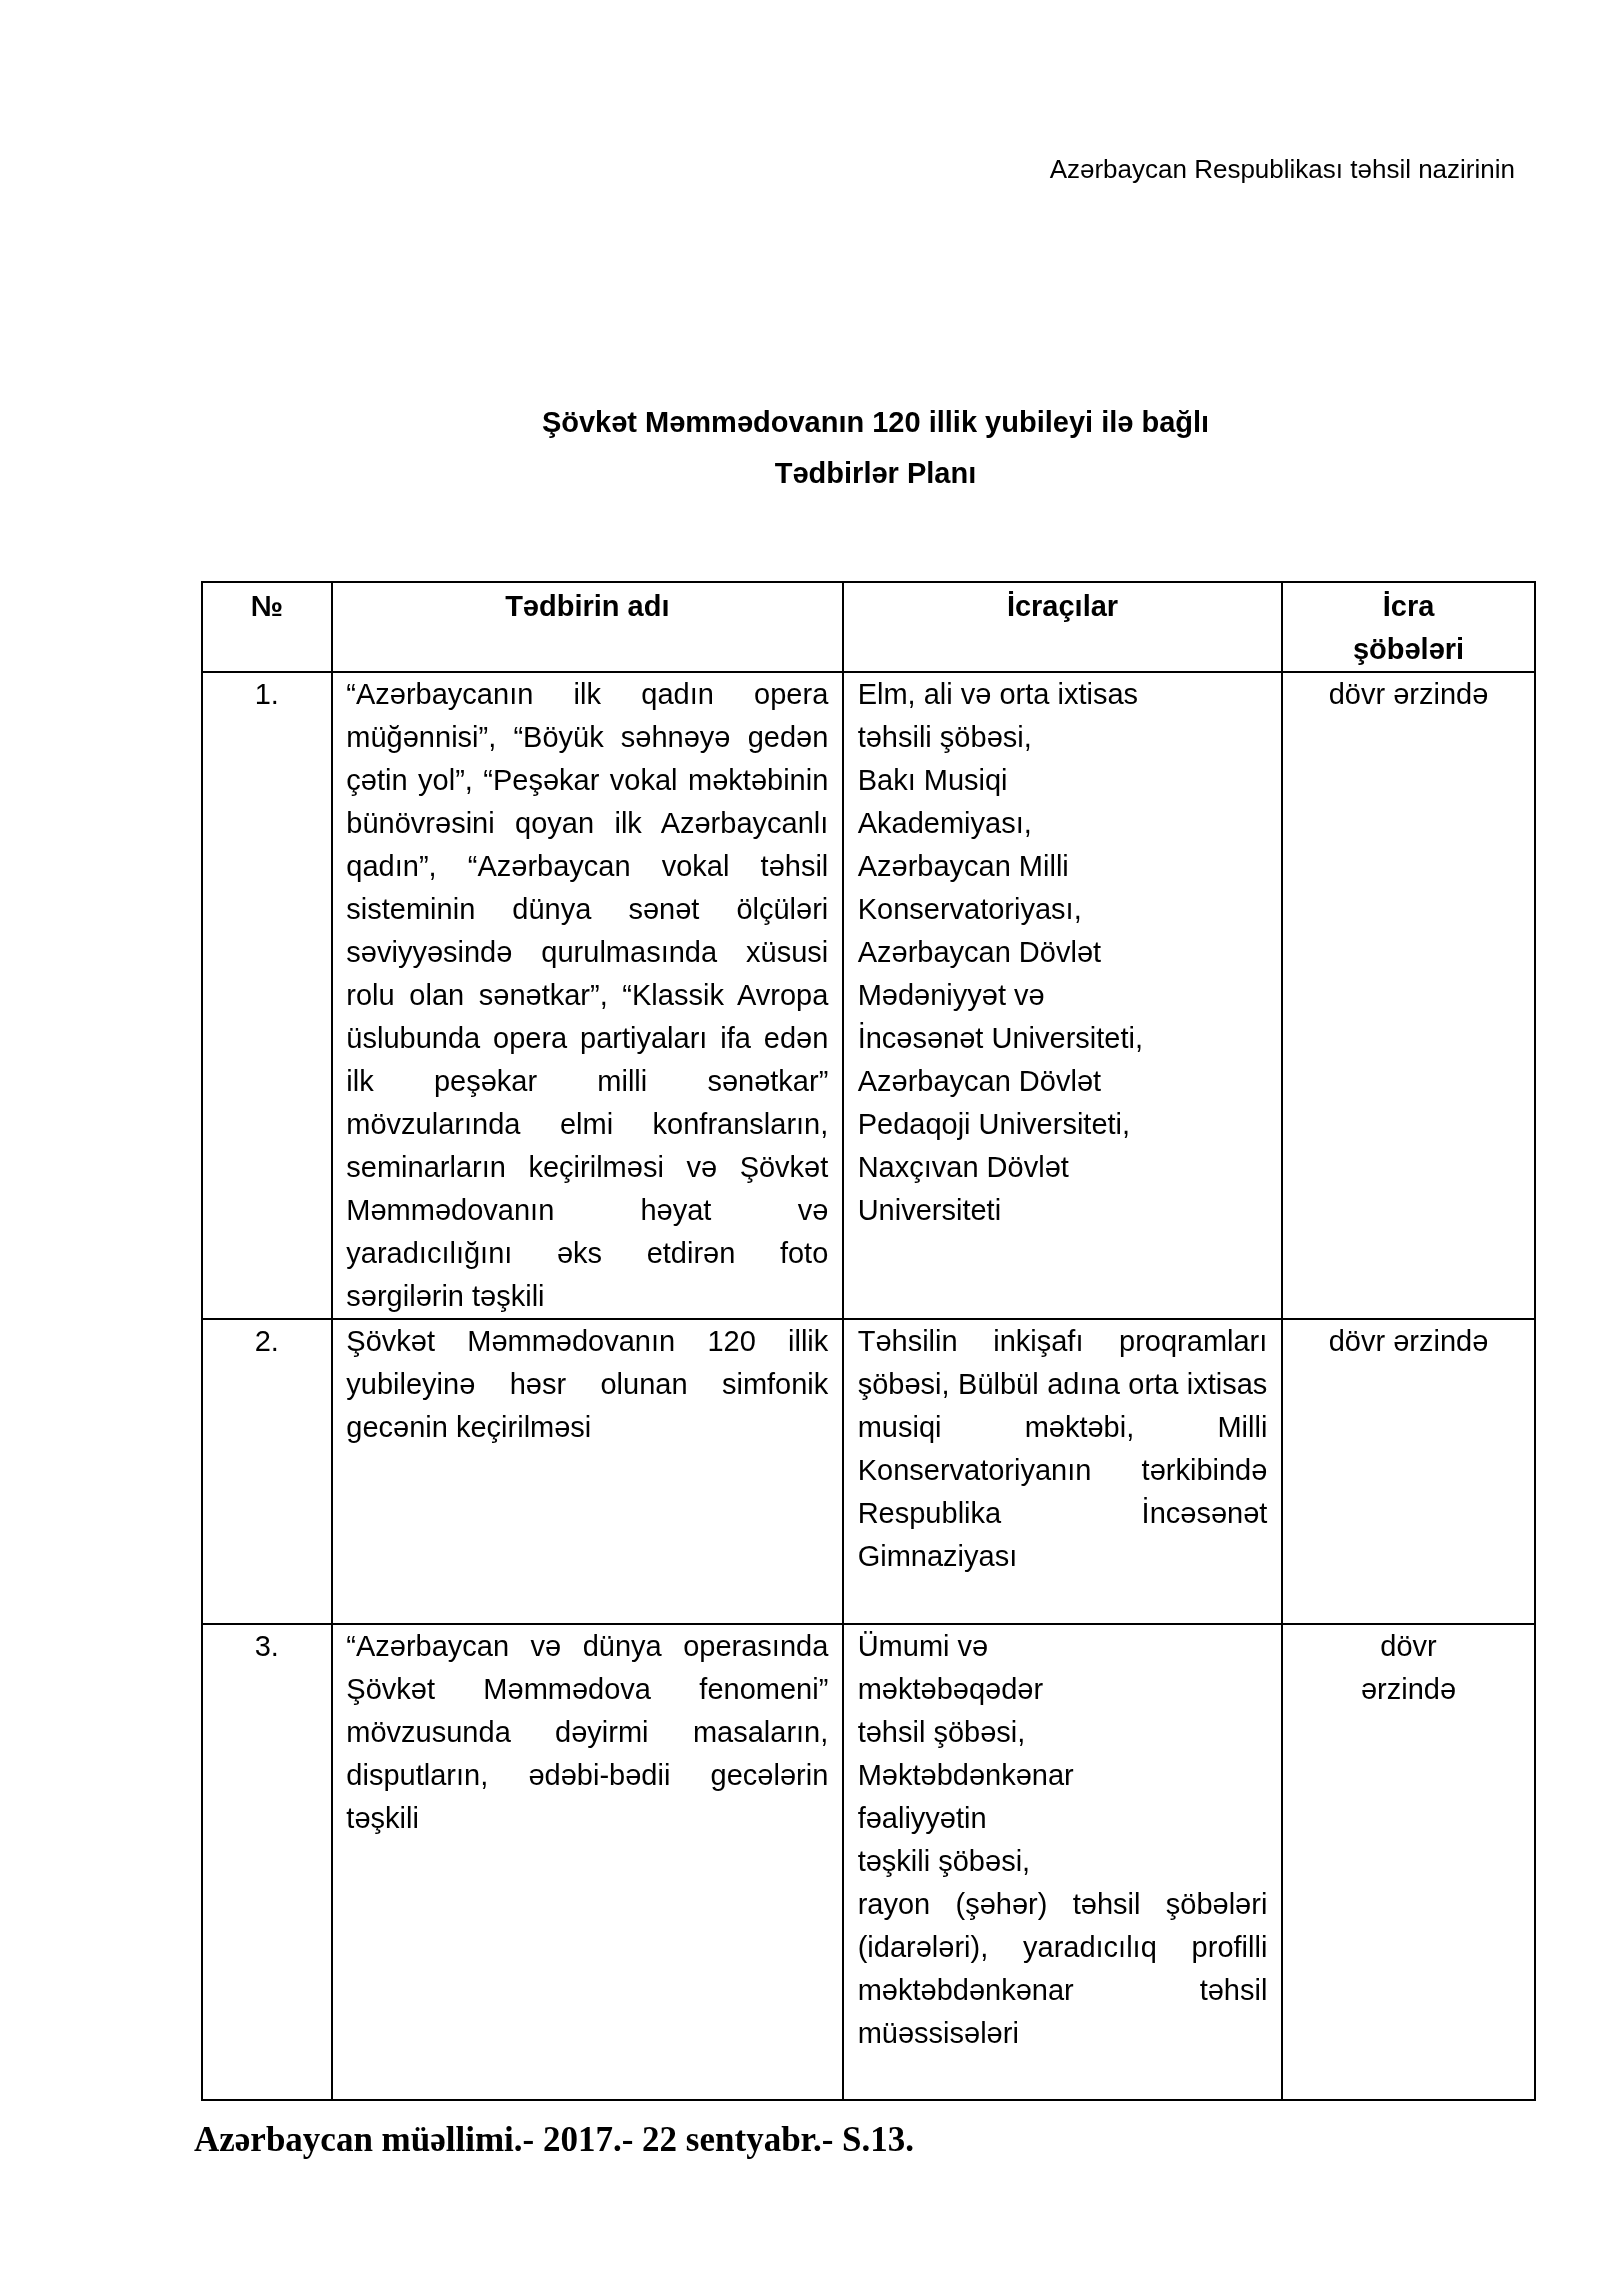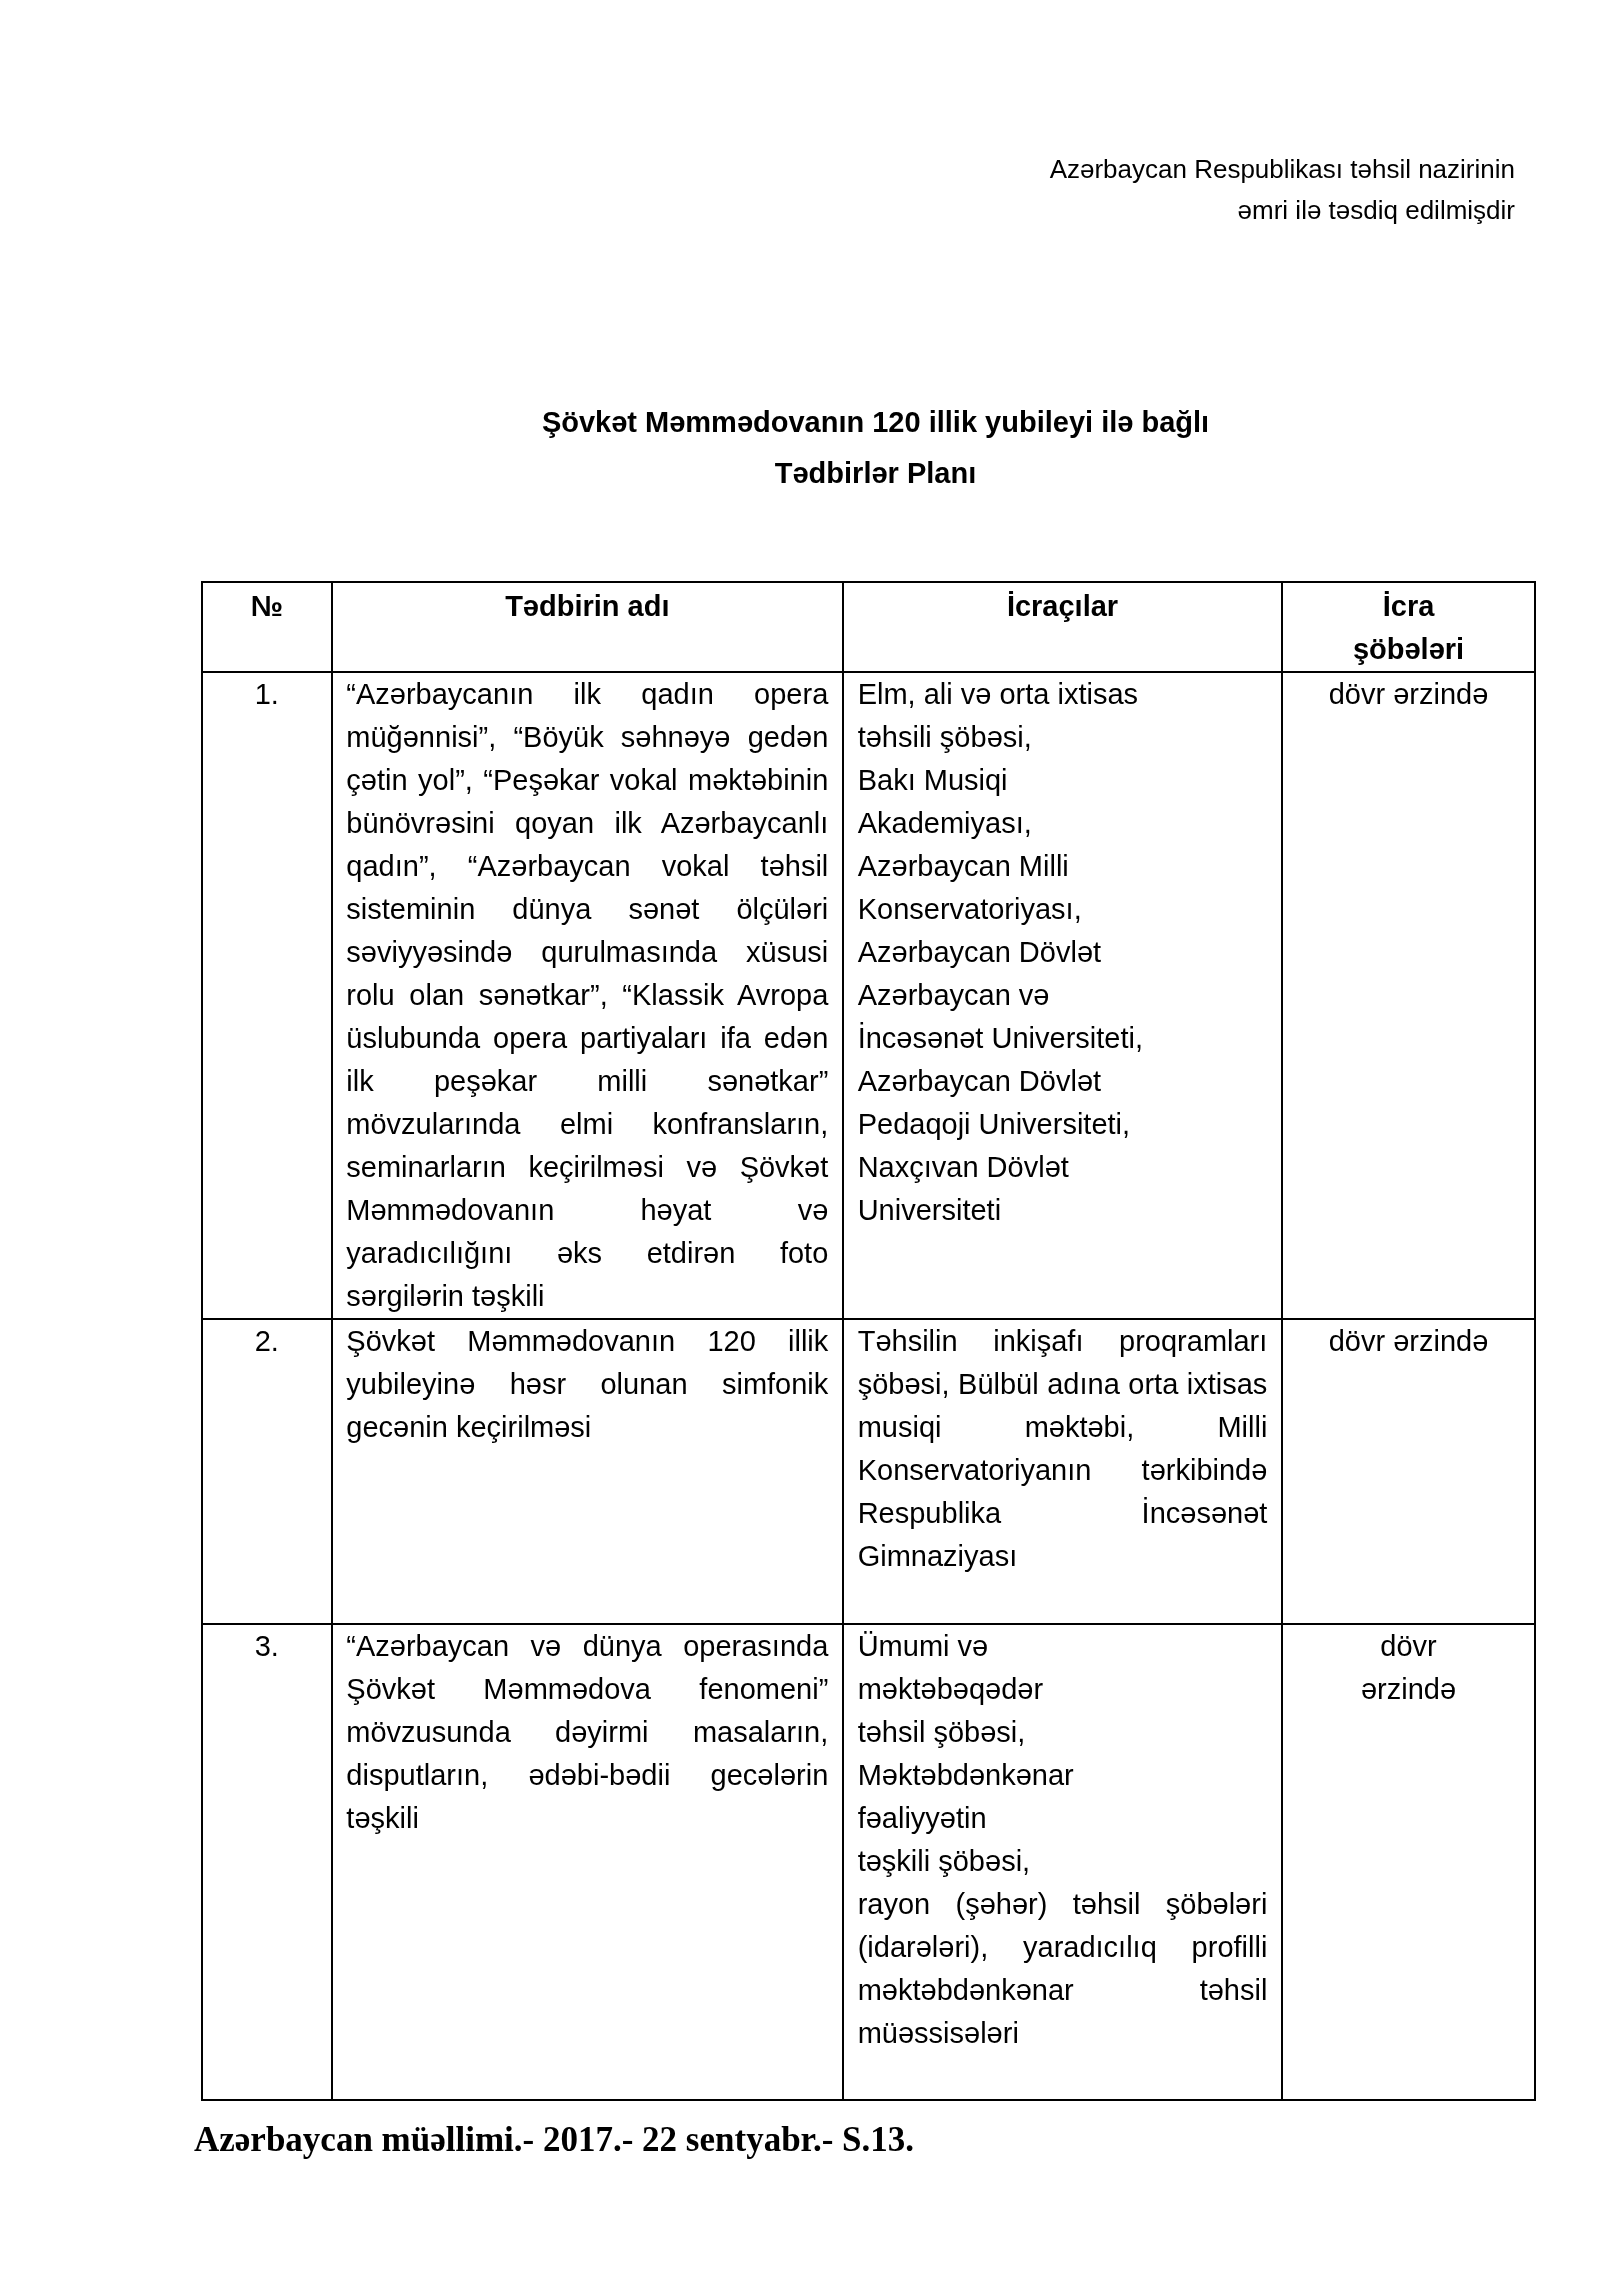--- a/index.html
+++ b/index.html
@@ -17,21 +17,20 @@
   .c-term { width: 184px; text-align: center; }
   td.c-no { text-align: center; }
   td .line { display: block; }
   .footer { position: absolute; left: 194px; top: 2120px; font-family: "Liberation Serif", serif; font-weight: bold; font-size: 35px; white-space: nowrap; }
 </style>
 </head>
 <body>
 
 <div class="approval">
   <div>Azərbaycan Respublikası təhsil  nazirinin</div>
-  <div>əmri ilə təsdiq edilmişdir</div>
 </div>
 
 <div class="heading">
   <div>Şövkət Məmmədovanın  120 illik yubileyi ilə bağlı</div>
   <div>Tədbirlər Planı</div>
 </div>
 
 <table class="plan">
   <thead>
     <tr>
@@ -49,21 +48,21 @@
       <td class="c-no">1.</td>
       <td class="c-name">“Azərbaycanın ilk qadın opera müğənnisi”, “Böyük səhnəyə gedən çətin yol”, “Peşəkar vokal məktəbinin bünövrəsini qoyan ilk Azərbaycanlı qadın”, “Azərbaycan vokal təhsil sisteminin dünya sənət ölçüləri səviyyəsində qurulmasında xüsusi rolu olan sənətkar”, “Klassik Avropa üslubunda opera partiyaları ifa edən ilk peşəkar milli sənətkar” mövzularında elmi konfransların, seminarların keçirilməsi və Şövkət Məmmədovanın həyat və yaradıcılığını əks etdirən foto sərgilərin təşkili</td>
       <td class="c-exec">
         <span class="line">Elm, ali və orta ixtisas</span>
         <span class="line">təhsili şöbəsi,</span>
         <span class="line">Bakı Musiqi</span>
         <span class="line">Akademiyası,</span>
         <span class="line">Azərbaycan Milli</span>
         <span class="line">Konservatoriyası,</span>
         <span class="line">Azərbaycan Dövlət</span>
-        <span class="line">Azərbaycan və</span>
+        <span class="line">Mədəniyyət və</span>
         <span class="line">İncəsənət Universiteti,</span>
         <span class="line">Azərbaycan Dövlət</span>
         <span class="line">Pedaqoji Universiteti,</span>
         <span class="line">Naxçıvan Dövlət</span>
         <span class="line">Universiteti</span>
       </td>
       <td class="c-term">dövr ərzində</td>
     </tr>
     <tr style="height:305px;">
       <td class="c-no">2.</td>

